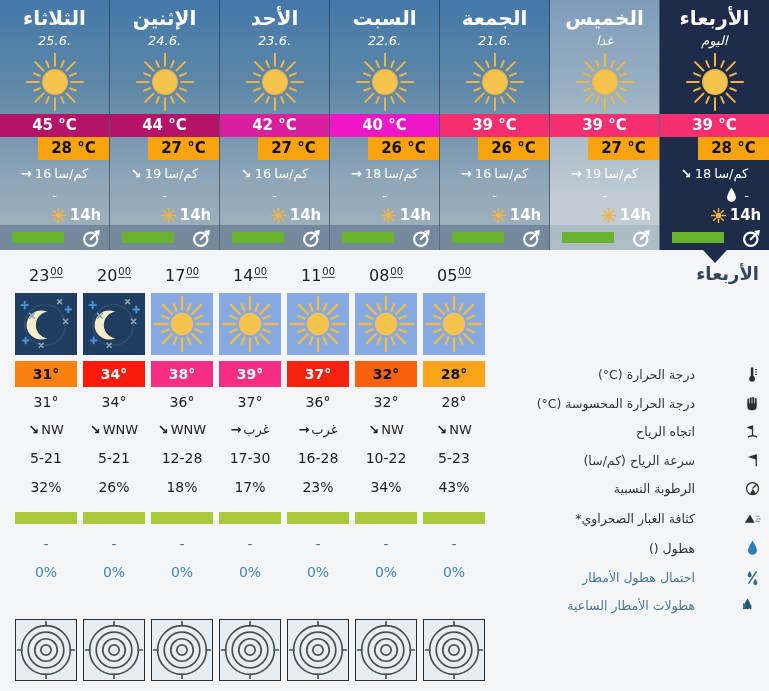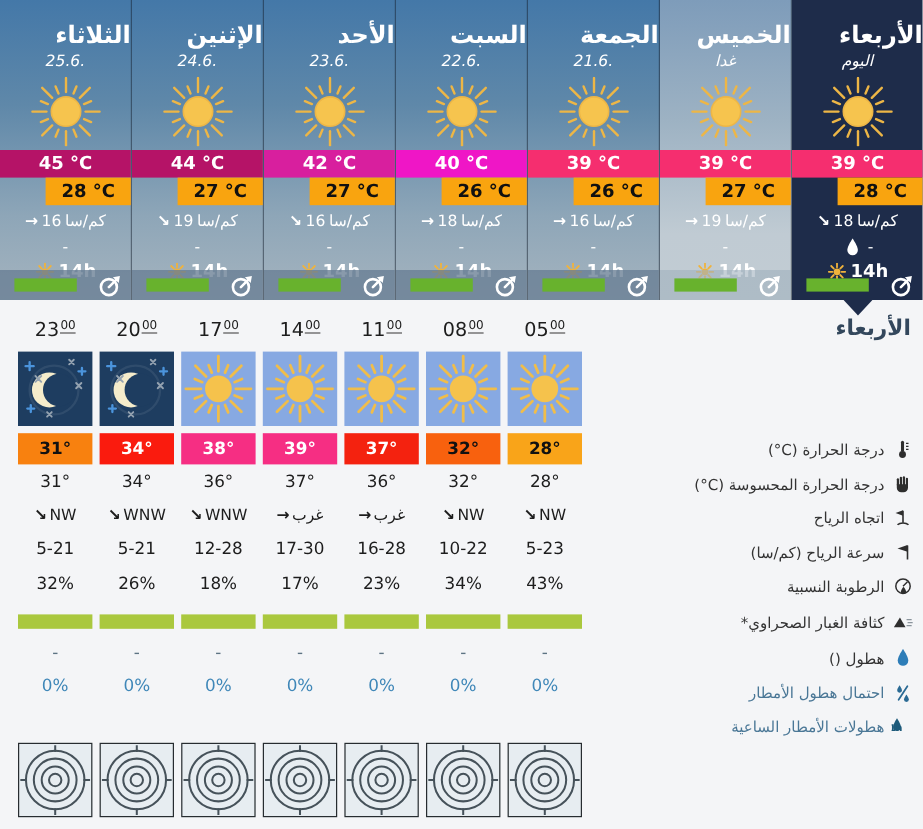--- a/index.html
+++ b/index.html
@@ -6,21 +6,21 @@
   .wrap{position:relative;width:769px;height:691px;overflow:hidden;background:#f4f5f7;
         font-family:"DejaVu Sans","Liberation Sans",sans-serif;}
   
   .daily{position:absolute;top:0;left:0;width:769px;height:250px;display:flex;}
   .day-col{flex:1 1 0;position:relative;text-align:center;color:#fff;cursor:pointer;
            background:linear-gradient(180deg,#4478a8 0%,#5f88a9 35%,#8ea6b8 72%,#a5b4bf 100%);
            border-right:1px solid rgba(22,32,45,.5);}
   .day-col:last-child{border-right:none;}
   .day-col.lite{background:linear-gradient(180deg,#7e9cba 0%,#9db2c3 40%,#c0cbd3 78%,#c2ccd3 100%);}
   .day-col.dark{background:#1e2c4a;}
-  .d-name{padding-top:14px;height:30px;line-height:30px;font-size:20px;font-weight:bold;text-align:right;}
+  .d-name{padding-top:3px;height:30px;line-height:30px;font-size:20px;font-weight:bold;}
   .d-date{height:17px;line-height:15px;font-size:13px;font-style:italic;}
   .d-icon{height:64px;display:flex;align-items:center;justify-content:center;}
   .d-high{height:23px;line-height:23px;font-size:15px;font-weight:bold;color:#fff;}
   .d-low{height:23px;line-height:23px;font-size:15px;font-weight:bold;background:#f9a40f;color:#111;margin-left:38px;}
   .d-wind{height:26px;font-size:13px;display:flex;direction:rtl;justify-content:center;align-items:center;gap:3px;}
   .arr{font-weight:bold;}
   .d-precip{height:18px;font-size:13px;display:flex;justify-content:center;align-items:center;gap:4px;}
   .d-sun{height:22px;font-size:15px;font-weight:bold;display:flex;justify-content:center;align-items:center;gap:2px;}
   .d-strip{position:absolute;bottom:0;left:0;right:0;height:25px;background:rgba(104,126,148,.78);
            display:flex;align-items:center;padding:0 7px;}
@@ -47,21 +47,21 @@
   .h-hum{height:28px;line-height:28px;font-size:14px;}
   .h-dust{margin-top:11px;height:12px;background:#aac83e;}
   .h-prec{margin-top:8px;height:25px;line-height:25px;color:#5d7383;font-size:14px;}
   .h-prob{margin-top:4px;height:26px;line-height:22px;color:#3f87b8;font-size:14px;}
   .h-spot{margin-top:32px;width:60px;height:60px;border:1px solid #272c30;background:#e7edf1;
           display:flex;align-items:center;justify-content:center;}
   
   .lbl{position:absolute;right:8px;height:22px;display:flex;direction:rtl;align-items:center;gap:6px;
        white-space:nowrap;font-size:12.5px;color:#333;}
   .lbl.blue{color:#4a7796;}
-  .li{display:flex;width:18px;justify-content:center;flex:none;}
+  .li{display:flex;width:18px;justify-content:center;flex:none;margin-left:42px;}
   .rs-block{position:absolute;right:8px;top:378px;display:flex;direction:rtl;gap:6px;}
   .rs-title{font-size:13px;color:#444;line-height:17px;}
   .rs-sub{font-size:10.5px;color:#333;}
 </style>
 </head>
 <body>
 
 <div class="wrap">
 
   <div class="daily">

